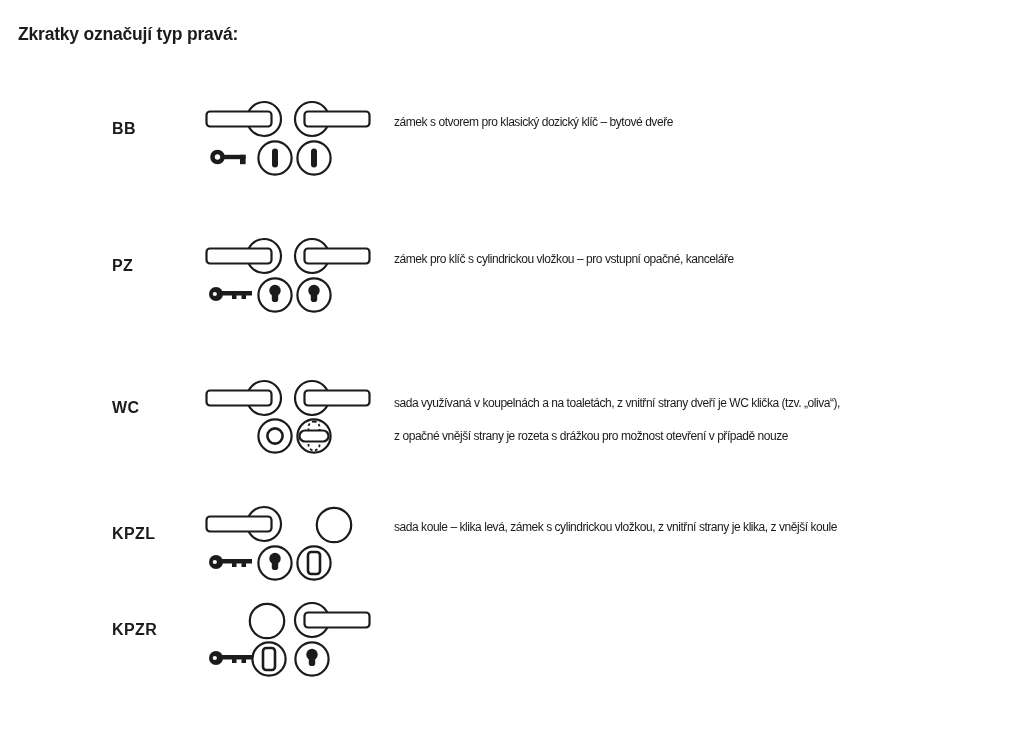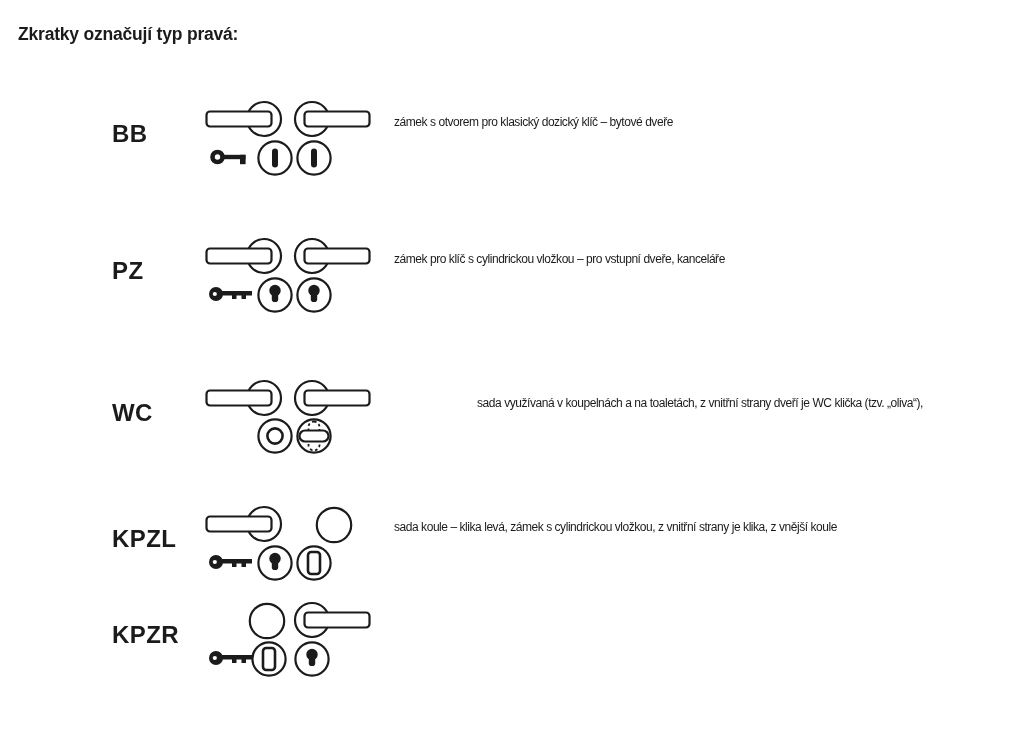--- a/index.html
+++ b/index.html
@@ -13,28 +13,28 @@
     font-size:17.5px; font-weight:bold; letter-spacing:-0.2px;
   }
   .row { position:absolute; left:0; width:1011px; height:80px; }
   .row-bb   { top:99px; }
   .row-pz   { top:236px; }
   .row-wc   { top:378px; }
   .row-kpzl { top:504px; }
   .row-kpzr { top:600px;padding-left:28px; }
   .code {
     position:absolute; left:112px; top:21px;
-    font-size:24px; font-weight:bold; letter-spacing:0.4px;
+    font-size:16px; font-weight:bold; letter-spacing:0.4px;
   }
   .desc {
     position:absolute; left:394px; top:13px;
     font-size:12px; letter-spacing:-0.45px; line-height:20px; width:612px;
   }
   .desc.two { top:9px; line-height:33px; }
-  .desc span { display:block;text-align:center; }
+  .desc span { display:block; }
   svg.icon { position:absolute; display:block; }
   .hl  { left:205px; top:0;    width:78px; height:40px; }
   .hr  { left:293px; top:0;    width:78px; height:40px; }
   .kn-r{ left:315px; top:2px;  width:38px; height:38px; }
   .kn-l{ left:248px; top:2px;  width:38px; height:38px; }
   .kc  { left:210px; top:46px; width:44px; height:24px; }
   .km  { left:208px; top:46px; width:46px; height:24px; }
   .c1  { left:257px; top:41px; width:36px; height:36px; }
   .c2  { left:296px; top:41px; width:36px; height:36px; }
   .c1w { left:257px; top:40px; width:36px; height:36px; }
@@ -125,39 +125,40 @@
     </svg>
   <svg class="icon km">
       <use href="#sym-key-modern"></use>
     </svg>
   <svg class="icon c1">
       <use href="#sym-keyhole-pz"></use>
     </svg>
   <svg class="icon c2">
       <use href="#sym-keyhole-pz"></use>
     </svg>
-  <div class="desc">zámek pro klíč s cylindrickou vložkou – pro vstupní dveře, kanceláře</div>
+  <div class="desc">zámek pro klíč s cylindrickou vložkou – pro vstupní opačné, kanceláře</div>
 </div>
 
 <div class="row row-wc">
   <div class="code">WC</div>
   <svg class="icon hl">
       <use href="#sym-handle-left"></use>
     </svg>
   <svg class="icon hr">
       <use href="#sym-handle-right"></use>
     </svg>
   <svg class="icon c1w">
       <use href="#sym-groove-rosette"></use>
     </svg>
   <svg class="icon c2w">
       <use href="#sym-oliva"></use>
     </svg>
   <div class="desc two">
     <span>sada využívaná v koupelnách a na toaletách, z vnitřní strany dveří je WC klička (tzv. „oliva“),</span>
+    <span>z opačné vnější strany je rozeta s drážkou pro možnost otevření v případě nouze</span>
   </div>
 </div>
 
 <div class="row row-kpzl">
   <div class="code">KPZL</div>
   <svg class="icon hl">
       <use href="#sym-handle-left"></use>
     </svg>
   <svg class="icon kn-r">
       <use href="#sym-knob"></use>

